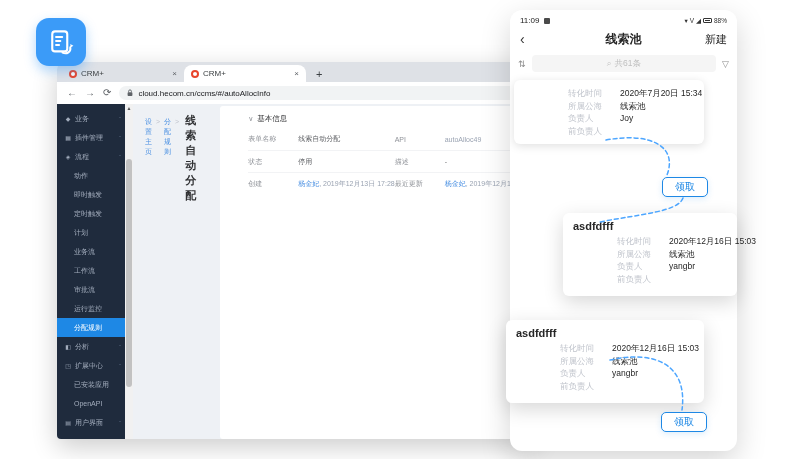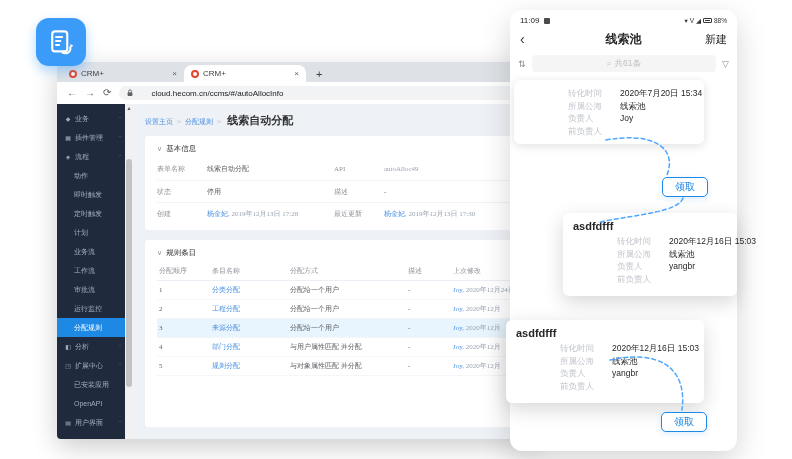--- a/index.html
+++ b/index.html
@@ -15,43 +15,43 @@
   .browser { position:absolute; left:57px; top:62px; width:478px; height:377px; border-radius:8px 8px 4px 4px;
     background:#fff; box-shadow:0 8px 26px rgba(0,0,0,.2); display:flex; flex-direction:column; overflow:hidden; z-index:1; }
   .tabstrip { height:20px; background:#dee1e6; display:flex; align-items:flex-end; padding-left:5px; flex-shrink:0; }
   .tab { width:122px; height:17px; display:flex; align-items:center; gap:4px; padding:0 7px; font-size:8px; color:#3c4043; }
   .tab.active { background:#fff; border-radius:8px 8px 0 0; }
   .favicon { width:8px; height:8px; border-radius:50%; border:2px solid #e8442b; background:#fff; flex-shrink:0; }
   .tabclose { margin-left:auto; color:#5f6368; font-size:8px; }
   .newtab { color:#3c4043; font-size:11px; margin-left:10px; line-height:16px; }
   .toolbar { height:22px; display:flex; align-items:center; gap:8px; padding:0 10px; background:#fff; flex-shrink:0; }
   .navic { color:#5f6368; font-size:10px; line-height:1; }
-  .urlbar { flex:1; height:14px; background:#f1f3f4; border-radius:8px; display:flex; align-items:center; gap:18px; padding:0 8px; font-size:8px; color:#202124; }
+  .urlbar { flex:1; height:14px; background:#f1f3f4; border-radius:8px; display:flex; align-items:center; gap:5px; padding:0 8px; font-size:8px; color:#202124; }
 
   .appbody { flex:1; display:flex; min-height:0; background:#eef1f5; }
 
   
   .snav { width:68px; background:#1f2b3d; padding-top:5px; font-size:7px; color:#a3adbd; flex-shrink:0; }
   .snav-item { height:19px; display:flex; align-items:center; gap:3px; padding-left:7px; cursor:default; }
   .snav-item.child { padding-left:17px; }
   .snav-item.active { background:#1e88e5; color:#fff; }
   .snav-ic { font-size:6px; width:8px; text-align:center; }
   .snav-chev { margin-left:auto; margin-right:4px; color:#55657c; font-size:6px; }
 
   .scroll { width:8px; background:#f1f1f1; position:relative; flex-shrink:0; }
   .scroll-up { display:block; text-align:center; font-size:5px; color:#555; line-height:9px; }
   .scroll-thumb { position:absolute; left:1px; top:55px; width:6px; height:228px; background:#c2c2c2; border-radius:3px; }
 
   
-  .main { flex:1; display:flex; flex-direction:column; overflow:hidden; }
+  .main { flex:1; display:flex; flex-direction:row; overflow:hidden; }
   .crumbs { padding:9px 12px 6px; display:flex; align-items:baseline; gap:4px; font-size:7px; }
   .crumb-link { color:#4a90e2; }
   .crumb-sep { color:#c0c4cc; }
   .crumb-title { font-size:11px; color:#303133; font-weight:bold; margin-left:2px; }
-  .card { background:#fff; margin:2px 12px 0; border-radius:3px; padding:8px 12px 6px;font-family:Liberation Serif, serif; }
+  .card { background:#fff; margin:2px 12px 0; border-radius:3px; padding:8px 28px 6px; }
   .card.grow { flex:1; margin-top:10px; margin-bottom:12px; }
   .sec-head { font-size:7.5px; color:#303133; display:flex; gap:4px; align-items:center; margin-bottom:4px; }
   .caret { color:#909399; font-size:7px; }
   .fgrid { display:grid; grid-template-columns:1fr 1fr; }
   .frow { display:flex; align-items:center; height:22px; border-top:1px solid #f2f3f5; font-size:7px; white-space:nowrap; }
   .fgrid .frow:nth-child(-n+2) { border-top:none; }
   .flabel { width:50px; color:#909399; flex-shrink:0; }
   .fval { color:#606266; }
   .link { color:#4a90e2; }
   .muted { color:#9aa3b2; }

